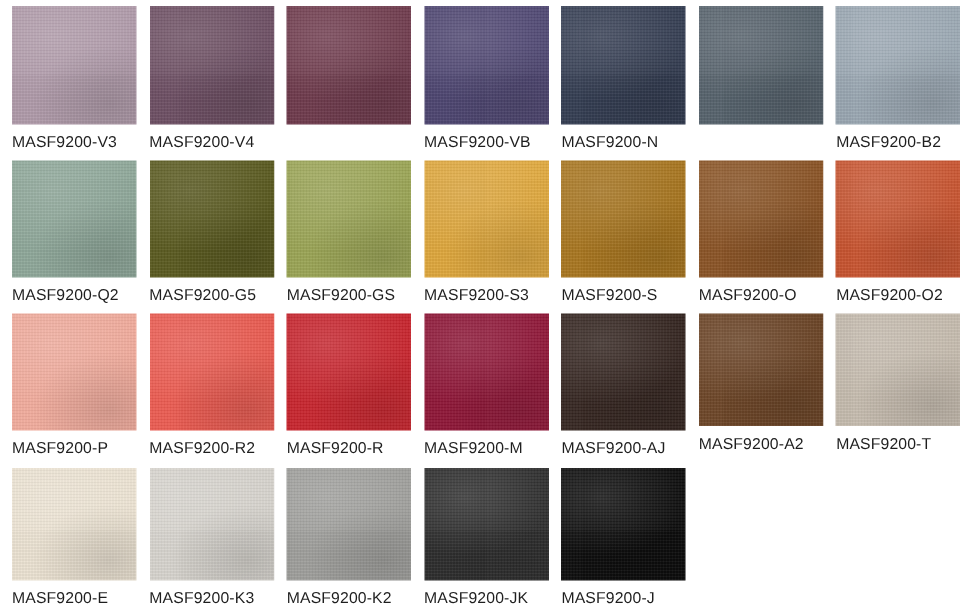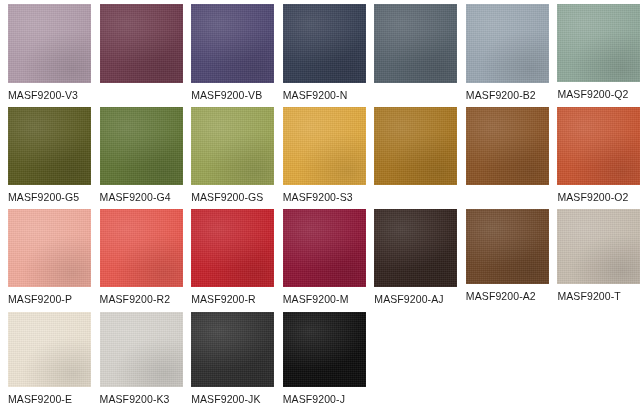--- a/index.html
+++ b/index.html
@@ -79,20 +79,24 @@
 </style>
 </head>
 <body>
 
 <div id="swatch-grid">
     <div class="swatch-cell row-1">
       <div class="swatch-chip" style="background-color: rgb(177, 156, 171);"></div>
       <div class="swatch-label">MASF9200-V3</div>
     </div>
     <div class="swatch-cell row-1">
+      <div class="swatch-chip" style="background-color: rgb(109, 79, 99);"></div>
+      <div class="swatch-label">MASF9200-V4</div>
+    </div>
+    <div class="swatch-cell row-1">
       <div class="swatch-chip" style="background-color: rgb(110, 58, 76);"></div>
     </div>
     <div class="swatch-cell row-1">
       <div class="swatch-chip" style="background-color: rgb(79, 71, 114);"></div>
       <div class="swatch-label">MASF9200-VB</div>
     </div>
     <div class="swatch-cell row-1">
       <div class="swatch-chip" style="background-color: rgb(52, 61, 82);"></div>
       <div class="swatch-label">MASF9200-N</div>
     </div>
@@ -105,36 +109,34 @@
     </div>
     <div class="swatch-cell row-2">
       <div class="swatch-chip" style="background-color: rgb(144, 169, 155);"></div>
       <div class="swatch-label">MASF9200-Q2</div>
     </div>
     <div class="swatch-cell row-2">
       <div class="swatch-chip" style="background-color: rgb(90, 90, 32);"></div>
       <div class="swatch-label">MASF9200-G5</div>
     </div>
     <div class="swatch-cell row-2">
-      <div class="swatch-chip" style="background-color: rgb(96, 117, 53);"></div>
-      <div class="swatch-label">MASF9200-G4</div>
-    </div>
-    <div class="swatch-cell row-2">
       <div class="swatch-chip" style="background-color: rgb(154, 164, 85);"></div>
       <div class="swatch-label">MASF9200-GS</div>
     </div>
     <div class="swatch-cell row-2">
       <div class="swatch-chip" style="background-color: rgb(223, 168, 62);"></div>
       <div class="swatch-label">MASF9200-S3</div>
     </div>
     <div class="swatch-cell row-2">
       <div class="swatch-chip" style="background-color: rgb(168, 118, 32);"></div>
+      <div class="swatch-label">MASF9200-S</div>
     </div>
     <div class="swatch-cell row-3">
       <div class="swatch-chip" style="background-color: rgb(138, 84, 38);"></div>
+      <div class="swatch-label">MASF9200-O</div>
     </div>
     <div class="swatch-cell row-3">
       <div class="swatch-chip" style="background-color: rgb(200, 85, 49);"></div>
       <div class="swatch-label">MASF9200-O2</div>
     </div>
     <div class="swatch-cell row-3">
       <div class="swatch-chip" style="background-color: rgb(240, 171, 156);"></div>
       <div class="swatch-label">MASF9200-P</div>
     </div>
     <div class="swatch-cell row-3">
@@ -163,20 +165,24 @@
     </div>
     <div class="swatch-cell row-4">
       <div class="swatch-chip" style="background-color: rgb(236, 227, 211);"></div>
       <div class="swatch-label">MASF9200-E</div>
     </div>
     <div class="swatch-cell row-4">
       <div class="swatch-chip" style="background-color: rgb(214, 211, 205);"></div>
       <div class="swatch-label">MASF9200-K3</div>
     </div>
     <div class="swatch-cell row-4">
+      <div class="swatch-chip" style="background-color: rgb(158, 158, 155);"></div>
+      <div class="swatch-label">MASF9200-K2</div>
+    </div>
+    <div class="swatch-cell row-4">
       <div class="swatch-chip" style="background-color: rgb(46, 46, 46);"></div>
       <div class="swatch-label">MASF9200-JK</div>
     </div>
     <div class="swatch-cell row-4">
       <div class="swatch-chip" style="background-color: rgb(13, 13, 13);"></div>
       <div class="swatch-label">MASF9200-J</div>
     </div>
   </div>
 
 </body></html>

